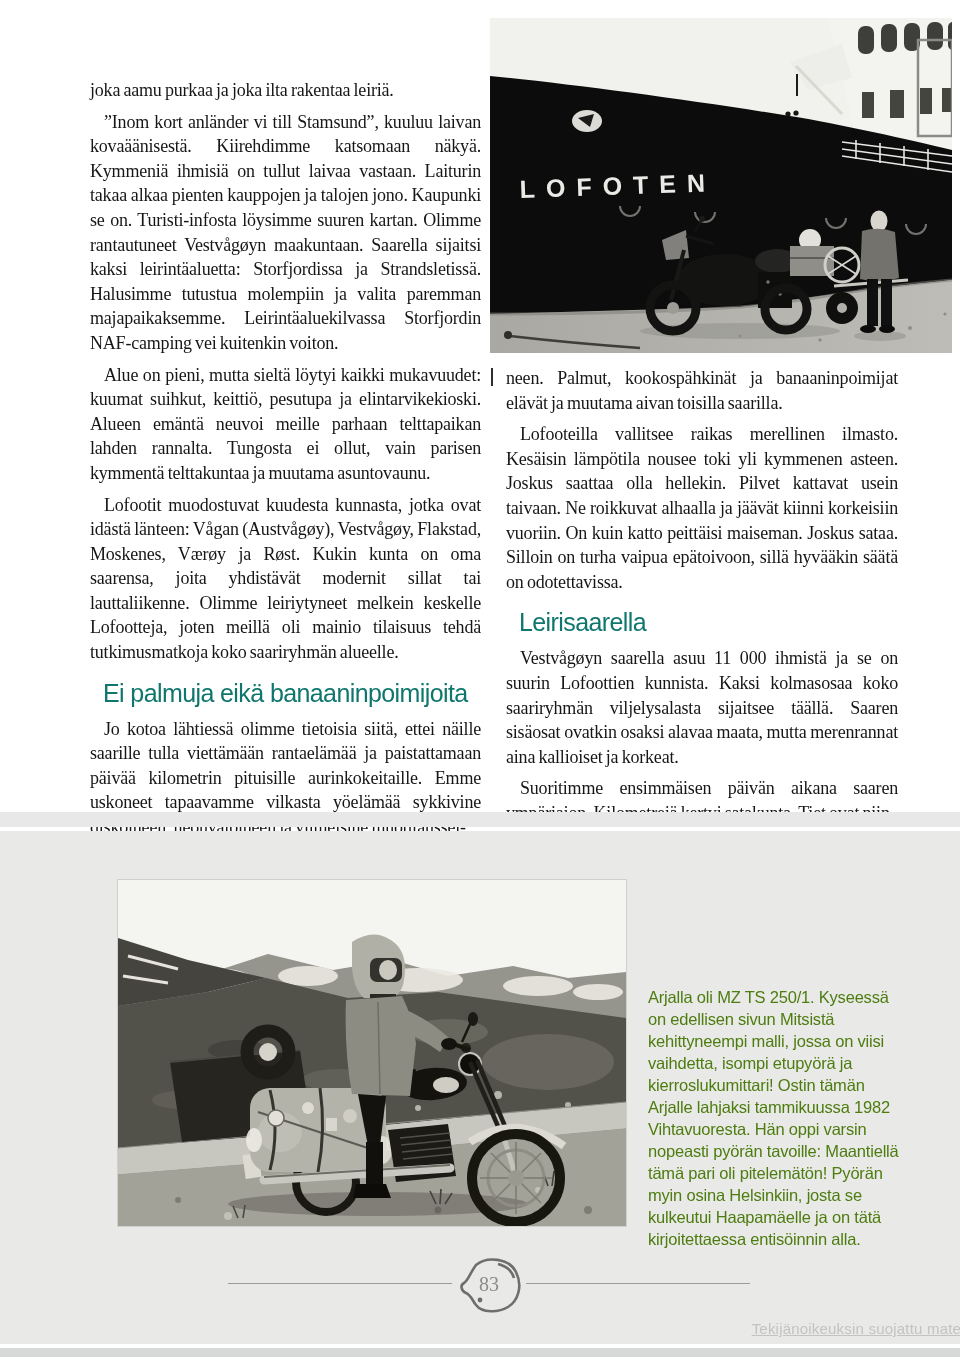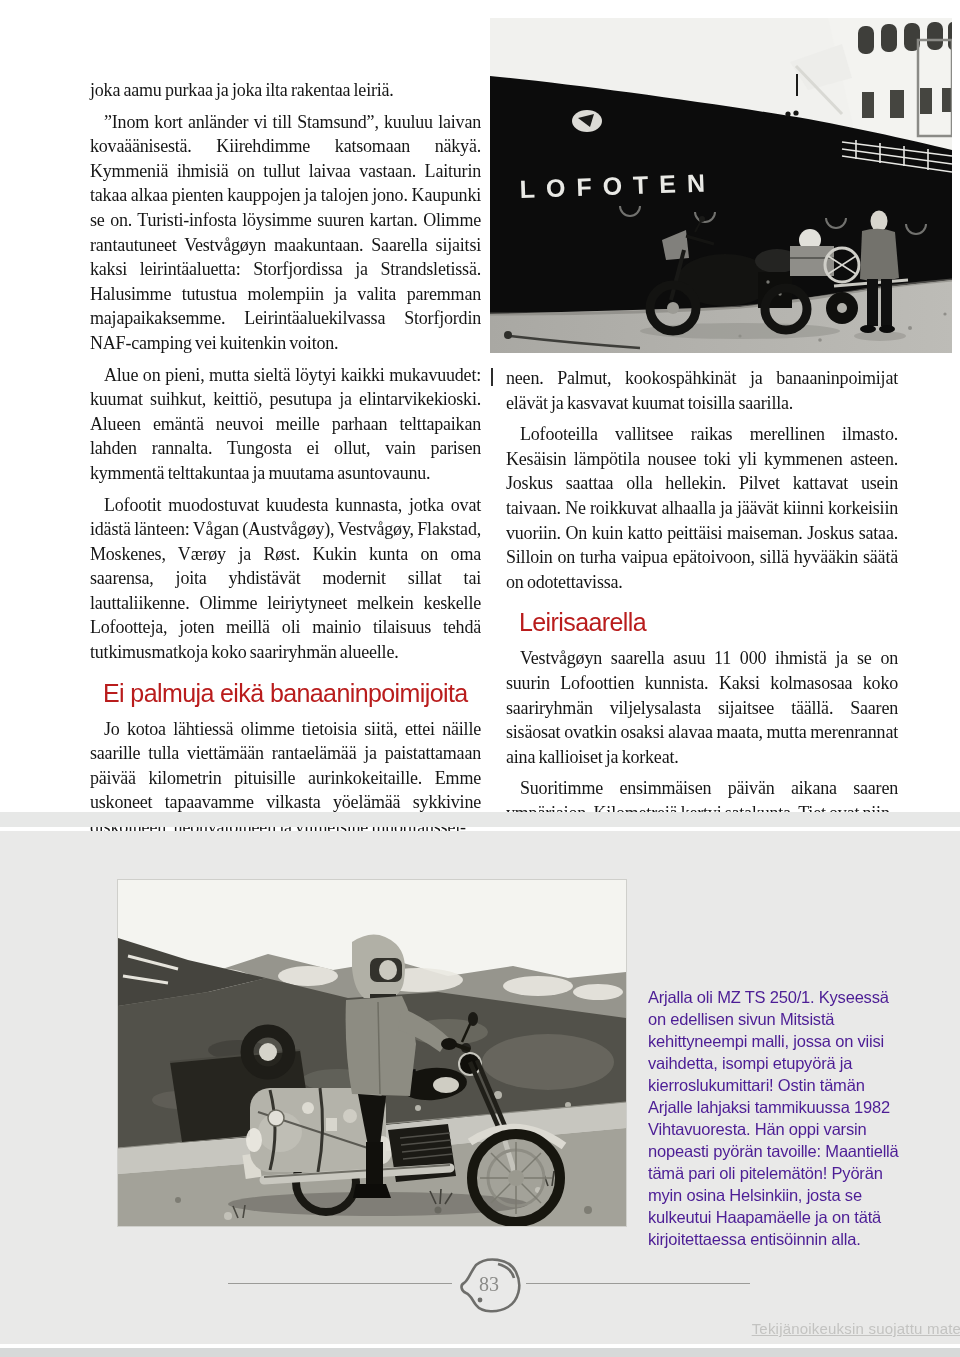--- a/index.html
+++ b/index.html
@@ -7,35 +7,35 @@
   .page{position:relative;width:960px;height:1357px;background:#ffffff;overflow:hidden;
         font-family:"Liberation Serif","DejaVu Serif",serif;padding-left:47px;}
   
   .col{position:absolute;}
   .col-left{left:90px;top:78px;width:391px;}
   .col-right{left:506px;top:366px;width:392px;}
   .body{font-size:18px;line-height:24.6px;color:#161616;text-align:justify;
         text-indent:14px;margin:0 0 7px 0;letter-spacing:-0.2px;word-spacing:-1px;}
   .body.noindent{text-indent:0;}
   .subhead{font-family:"Liberation Sans","DejaVu Sans",sans-serif;font-weight:400;
-           font-size:25px;line-height:30px;color:#b91c1c;letter-spacing:-0.6px;
+           font-size:25px;line-height:30px;color:#0f766e;letter-spacing:-0.6px;
            margin:13px 0 9px 13px;}
   .artifact{position:absolute;left:491px;top:368px;width:2px;height:18px;background:#2d2d2d;}
   
   .photo{position:absolute;display:block;}
   .photo-ship{left:490px;top:18px;width:462px;height:335px;}
   .photo-moto{left:118px;top:880px;width:508px;height:346px;outline:1px solid #cfcfcb;}
   
   .band-top{position:absolute;left:0;top:812px;width:960px;height:15px;background:#e7e8e7;}
   .gray-section{position:absolute;left:0;top:831px;width:960px;height:513px;background:#e9e9e8;}
   .footer-strip{position:absolute;left:0;top:1348px;width:960px;height:9px;background:#d7d9d9;}
   
   .caption{position:absolute;left:648px;top:986px;width:262px;
            font-family:"Liberation Sans","DejaVu Sans",sans-serif;
-           font-size:16.5px;line-height:22px;color:#4c1d95;letter-spacing:-0.2px;}
+           font-size:16.5px;line-height:22px;color:#4d7c0f;letter-spacing:-0.2px;}
   
   .rule{position:absolute;height:1px;background:#9b9b98;top:1283px;}
   .rule-left{left:228px;width:224px;}
   .rule-right{left:526px;width:224px;}
   .pagenum-helmet{position:absolute;left:453px;top:1254px;width:72px;height:64px;}
   
   .copyright{position:absolute;right:13px;top:1320px;
              font-family:"Liberation Sans","DejaVu Sans",sans-serif;
              font-size:15px;color:#c3c3c1;letter-spacing:0.2px;text-decoration:underline;}
 </style>
@@ -154,21 +154,21 @@
       <rect x="377" y="261" width="11" height="47" fill="#101010"></rect>
       <rect x="391" y="261" width="11" height="47" fill="#101010"></rect>
       <ellipse cx="378" cy="311" rx="8" ry="4" fill="#0c0c0c"></ellipse>
       <ellipse cx="397" cy="311" rx="8" ry="4" fill="#0c0c0c"></ellipse>
     </g>
   </svg>
 
   <div class="artifact"></div>
 
   <div class="col col-right">
-    <p class="body noindent">neen. Palmut, kookospähkinät ja banaaninpoimijat elävät ja kasvavat kuumat toisilla saarilla.</p>
+    <p class="body noindent">neen. Palmut, kookospähkinät ja banaaninpoimijat elävät ja muutama aivan toisilla saarilla.</p>
     <p class="body">Lofooteilla vallitsee raikas merellinen ilmasto. Kesäisin lämpötila nousee toki yli kymmenen asteen. Joskus saattaa olla hellekin. Pilvet kattavat usein taivaan. Ne roikkuvat alhaalla ja jäävät kiinni korkeisiin vuoriin. On kuin katto peittäisi maiseman. Joskus sataa. Silloin on turha vaipua epätoivoon, sillä hyvääkin säätä on odotettavissa.</p>
     <h2 class="subhead">Leirisaarella</h2>
     <p class="body">Vestvågøyn saarella asuu 11 000 ihmistä ja se on suurin Lofoottien kunnista. Kaksi kolmasosaa koko saariryhmän viljelysalasta sijaitsee täällä. Saaren sisäosat ovatkin osaksi alavaa maata, mutta merenrannat aina kallioiset ja korkeat.</p>
     <p class="body">Suoritimme ensimmäisen päivän aikana saaren ympäriajon. Kilometrejä kertyi satakunta. Tiet ovat niin</p>
   </div>
 
   <div class="band-top"></div>
   <div class="gray-section"></div>
   <div class="footer-strip"></div>
 

